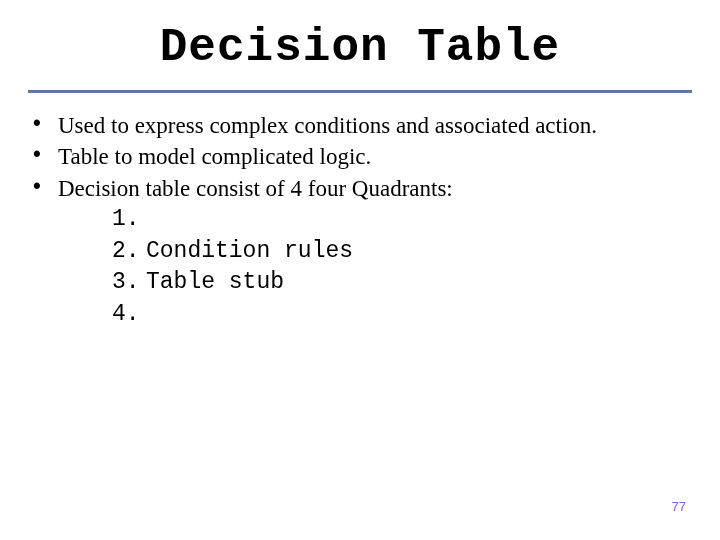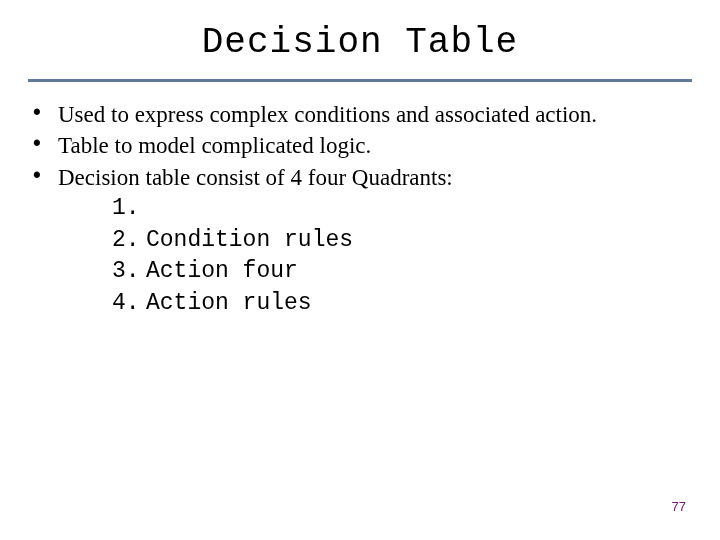--- a/index.html
+++ b/index.html
@@ -14,22 +14,22 @@
       font-family: "Courier New", Courier, monospace;
       position: relative;
       overflow: hidden;
     }
     .title-area {
       text-align: center;
       padding-top: 22px;
       padding-bottom: 10px;
     }
     .title {
-      font-size: 36px;
-      font-weight: normal;
+      font-size: 46px;
+      font-weight: bold;
       color: #000;
       letter-spacing: 1px;
       text-align: center;
     }
     .divider {
       margin: 6px 28px 18px 28px;
       border: none;
       border-top: 3px solid #5f7a99;
     }
     .content {
@@ -61,21 +61,21 @@
     .sub-num {
       width: 34px;
       flex-shrink: 0;
     }
     .page-number {
       position: absolute;
       bottom: 26px;
       right: 34px;
       font-family: Arial, sans-serif;
       font-size: 13px;
-      color: #701a75;
+      color: #8b5cf6;
     }
   </style>
 </head>
 <body>
 
 <div class="title-area">
   <h1 class="title">Decision Table</h1>
 </div>
 
 <hr class="divider">
@@ -96,22 +96,21 @@
   <div class="sublist">
     <div class="sub-item">
       <span class="sub-num">1.</span>
     </div>
     <div class="sub-item">
       <span class="sub-num">2.</span>
       <span>Condition rules</span>
     </div>
     <div class="sub-item">
       <span class="sub-num">3.</span>
-      <span>Action four</span>
+      <span>Table stub</span>
     </div>
     <div class="sub-item">
       <span class="sub-num">4.</span>
-      <span>Action rules</span>
     </div>
   </div>
 </div>
 
 <div class="page-number">77</div>
 
 </body></html>

